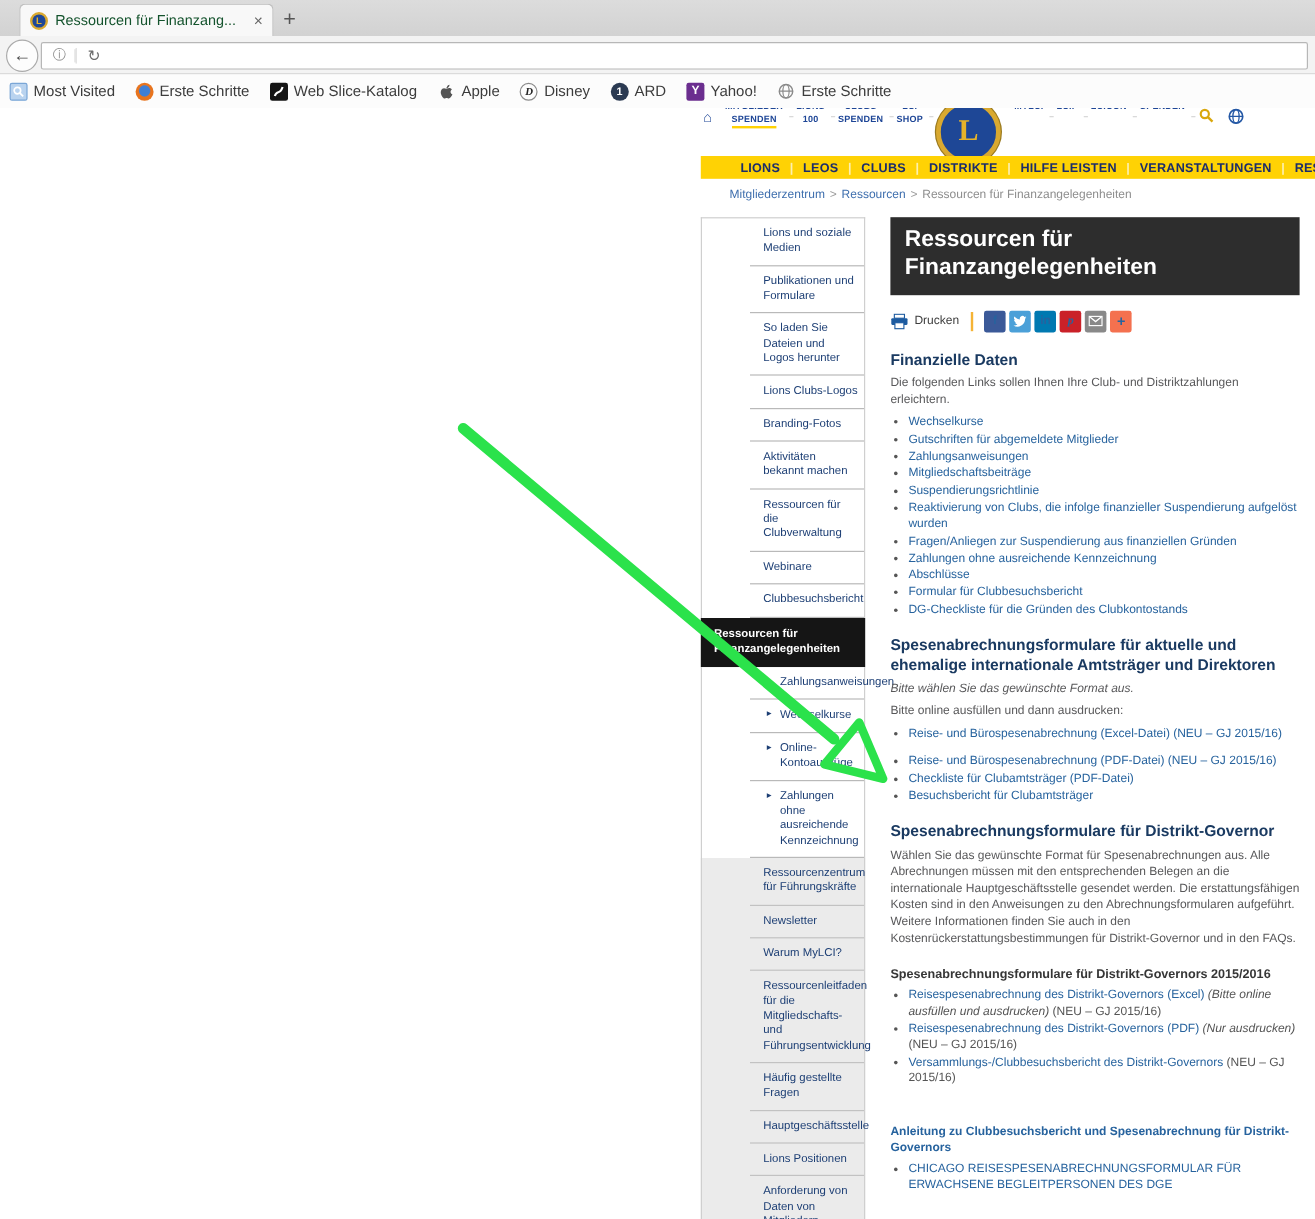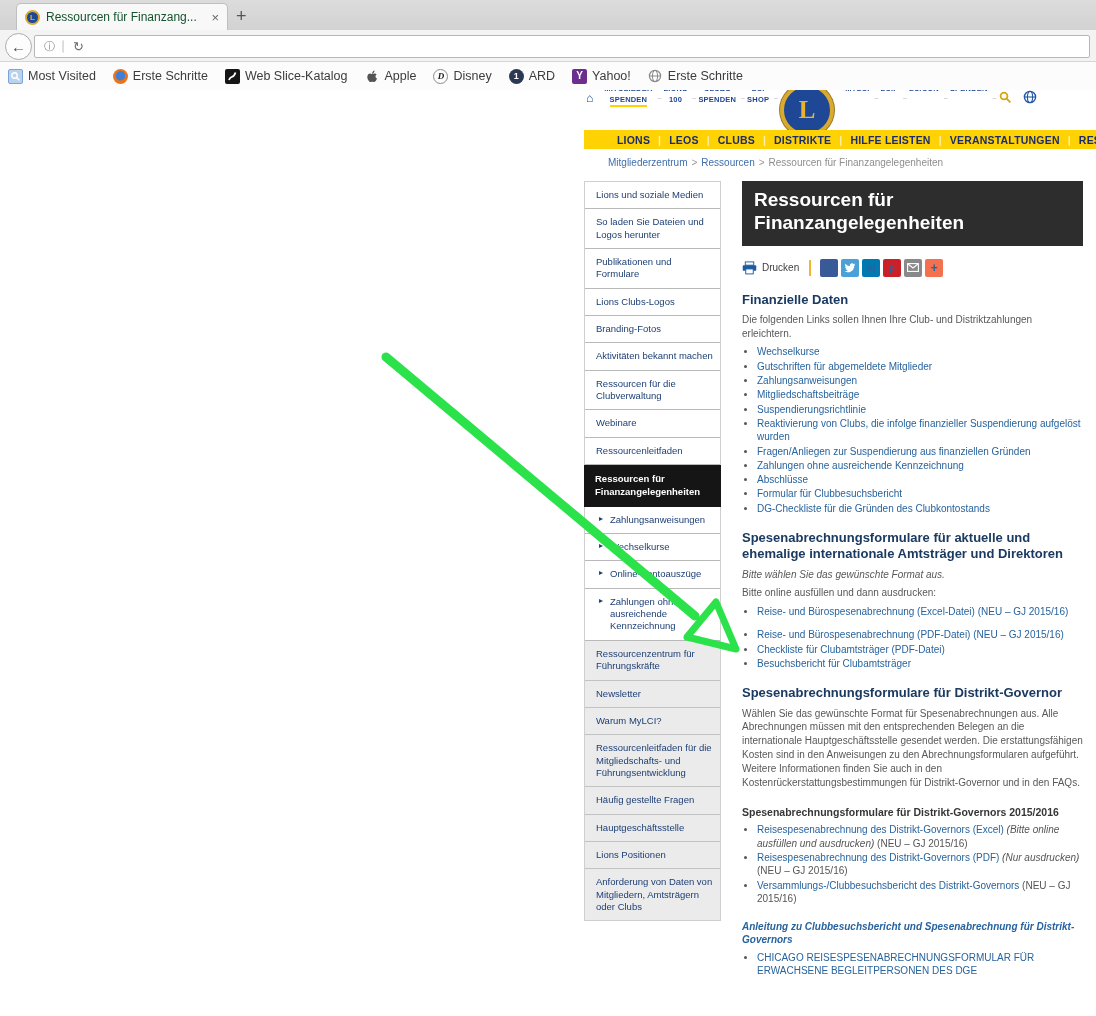--- a/index.html
+++ b/index.html
@@ -65,21 +65,21 @@
   .mainnav ul{display:flex;list-style:none;align-items:center;}
   .mainnav li{font-size:10.5px;font-weight:bold;color:var(--nav_navy);letter-spacing:.2px;white-space:nowrap;}
   .mainnav li + li::before{content:"|";color:#fdf0b0;margin:0 8px;font-weight:bold;}
 
   .breadcrumb{position:absolute;left:608px;top:67px;font-size:10px;color:#8e8e8e;white-space:nowrap;}
   .breadcrumb a{color:#3f6fae;text-decoration:none;}
   .bc-sep{margin:0 4px;color:#9a9a9a;}
 
   
   .sidebar{position:absolute;left:584px;top:91px;width:137px;font-size:9.5px;line-height:1.3;}
-  .sidebar ul{list-style:none;}
+  .sidebar ul{list-style:none;padding-left:40px;}
   .side-top,.side-sub,.side-bottom{border:1px solid #cfcfcf;}
   .side-top{border-bottom:none;background:#fff;}
   .side-top li,.side-bottom li{padding:7px 5px 7px 11px;border-bottom:1px solid #b9b9b9;color:#1c3e74;cursor:pointer;}
   .side-active{background:var(--active_black);color:#fff;font-weight:bold;padding:8px 5px 8px 11px;line-height:1.35;}
   .side-sub{border-top:none;border-bottom:none;background:#fff;}
   .side-sub li{padding:7px 5px 7px 25px;border-bottom:1px solid #b9b9b9;color:#1c3e74;position:relative;cursor:pointer;}
   .side-sub li::before{content:"\25B8";position:absolute;left:14px;top:7px;font-size:8px;color:#1c3e74;}
   .side-bottom{background:#ebebeb;border-top:none;}
   .side-bottom li{border-bottom:1px solid #c2c2c2;}
   .side-bottom li:last-child{border-bottom:none;}
@@ -100,21 +100,21 @@
   .main-col p{color:#58585a;font-size:10px;line-height:1.38;margin:5px 0;}
   .note{font-style:italic;color:#6a6a6a;font-size:10px;margin:6px 0 18px;}
   .plabel{margin-top:14px;}
   ul.links{margin:5px 0 10px;padding-left:15px;}
   ul.links li{font-size:10px;line-height:1.33;color:#58585a;margin:1px 0;}
   ul.links li::marker{color:#555;}
   .main-col a{color:var(--link_blue);text-decoration:none;cursor:pointer;}
   .ann{font-style:italic;color:#555;}
   .suffix{color:#555;}
   .subhead{font-size:10.5px;font-weight:bold;color:#363636;margin:17px 0 5px;}
-  .guide-link{display:block;font-size:10px;font-weight:bold;margin:15px 0 2px;line-height:1.3;font-style:italic;}
+  .guide-link{display:block;font-size:10px;font-weight:bold;margin:32px 0 2px;line-height:1.3;}
 
   .arrow-svg{position:absolute;left:0;top:0;z-index:50;pointer-events:none;}
 </style>
 </head>
 <body>
 
 <div class="tabbar">
   <div class="tab">
     <span class="favicon">L</span>
     <span class="tab-title">Ressourcen für Finanzang...</span>
@@ -224,28 +224,28 @@
   </div>
 
   <div class="breadcrumb">
     <a>Mitgliederzentrum</a><span class="bc-sep">&gt;</span><a>Ressourcen</a><span class="bc-sep">&gt;</span><span>Ressourcen für Finanzangelegenheiten</span>
   </div>
 
   <nav class="sidebar">
     <ul class="side-top">
 
     <li>Lions und soziale Medien</li>
+        <li>Publikationen und Formulare</li>
         <li>So laden Sie Dateien und Logos herunter</li>
-        <li>Publikationen und Formulare</li>
         <li>Lions Clubs-Logos</li>
         <li>Branding-Fotos</li>
         <li>Aktivitäten bekannt machen</li>
         <li>Ressourcen für die Clubverwaltung</li>
         <li>Webinare</li>
-        <li>Ressourcenleitfaden</li>
+        <li>Clubbesuchsbericht</li>
       </ul>
     <div class="side-active">Ressourcen für Finanzangelegenheiten</div>
     <ul class="side-sub">
 
     <li>Zahlungsanweisungen</li>
         <li>Wechselkurse</li>
         <li>Online-Kontoauszüge</li>
         <li>Zahlungen ohne ausreichende Kennzeichnung</li>
       </ul>
     <ul class="side-bottom">

